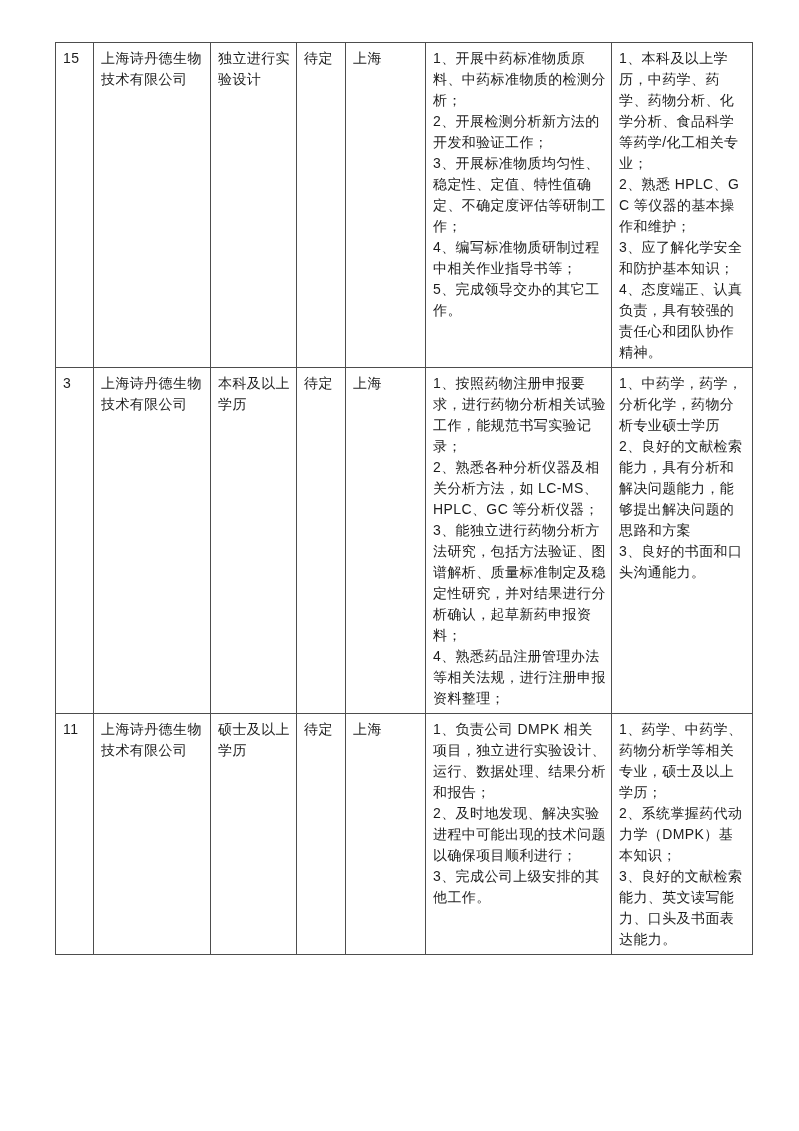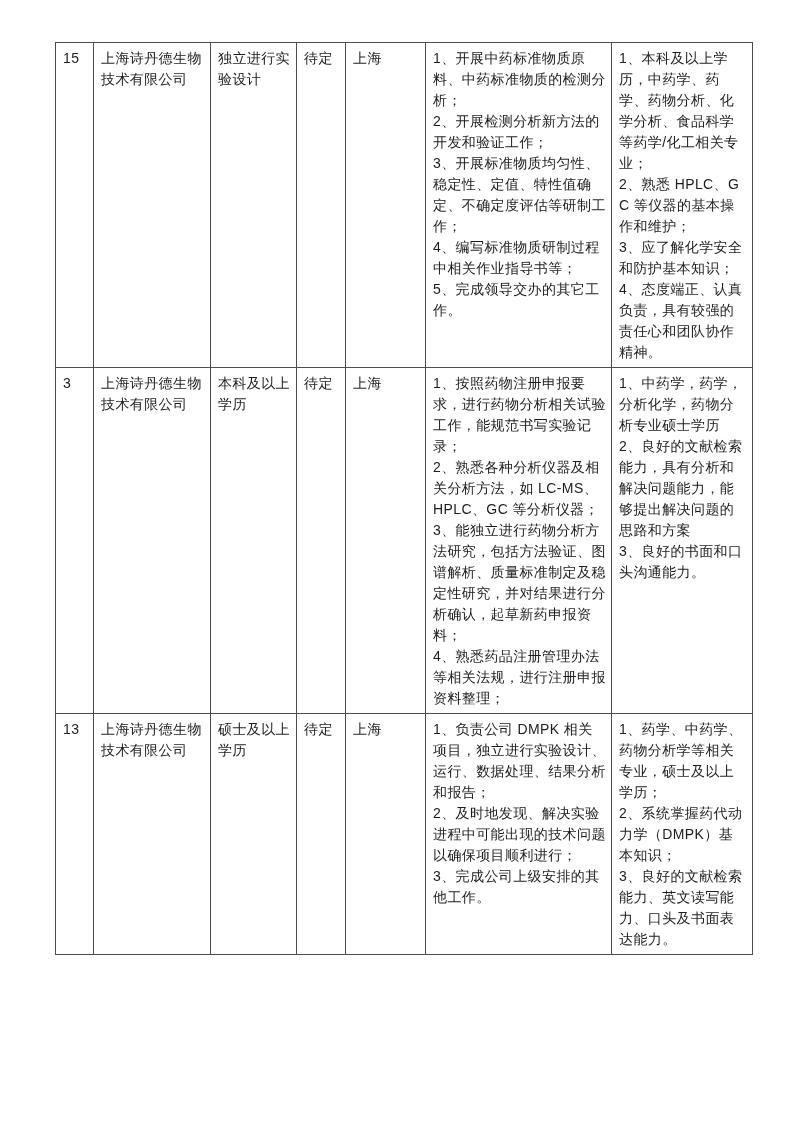--- a/index.html
+++ b/index.html
@@ -87,21 +87,21 @@
         <td>上海</td>
         <td>1、按照药物注册申报要求，进行药物分析相关试验工作，能规范书写实验记录；
 2、熟悉各种分析仪器及相关分析方法，如 LC-MS、HPLC、GC 等分析仪器；
 3、能独立进行药物分析方法研究，包括方法验证、图谱解析、质量标准制定及稳定性研究，并对结果进行分析确认，起草新药申报资料；
 4、熟悉药品注册管理办法等相关法规，进行注册申报资料整理；</td>
         <td>1、中药学，药学，分析化学，药物分析专业硕士学历
 2、良好的文献检索能力，具有分析和解决问题能力，能够提出解决问题的思路和方案
 3、良好的书面和口头沟通能力。</td>
       </tr>
       <tr class="r-17">
-        <td class="c-num">13</td>
+        <td class="c-num">11</td>
         <td>上海诗丹德生物技术有限公司</td>
         <td>硕士及以上学历</td>
         <td>待定</td>
         <td>上海</td>
         <td>1、负责公司 DMPK 相关项目，独立进行实验设计、运行、数据处理、结果分析和报告；
 2、及时地发现、解决实验进程中可能出现的技术问题以确保项目顺利进行；
 3、完成公司上级安排的其他工作。</td>
         <td>1、药学、中药学、药物分析学等相关专业，硕士及以上学历；
 2、系统掌握药代动力学（DMPK）基本知识；
 3、良好的文献检索能力、英文读写能力、口头及书面表达能力。</td>

